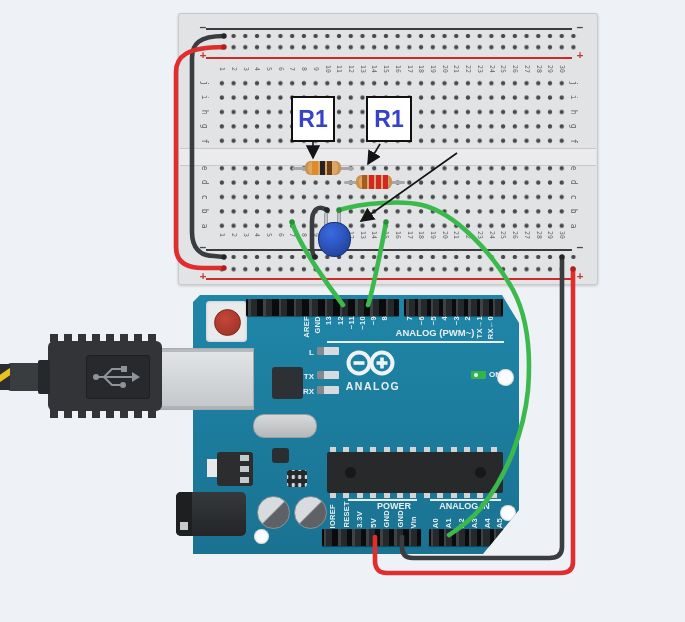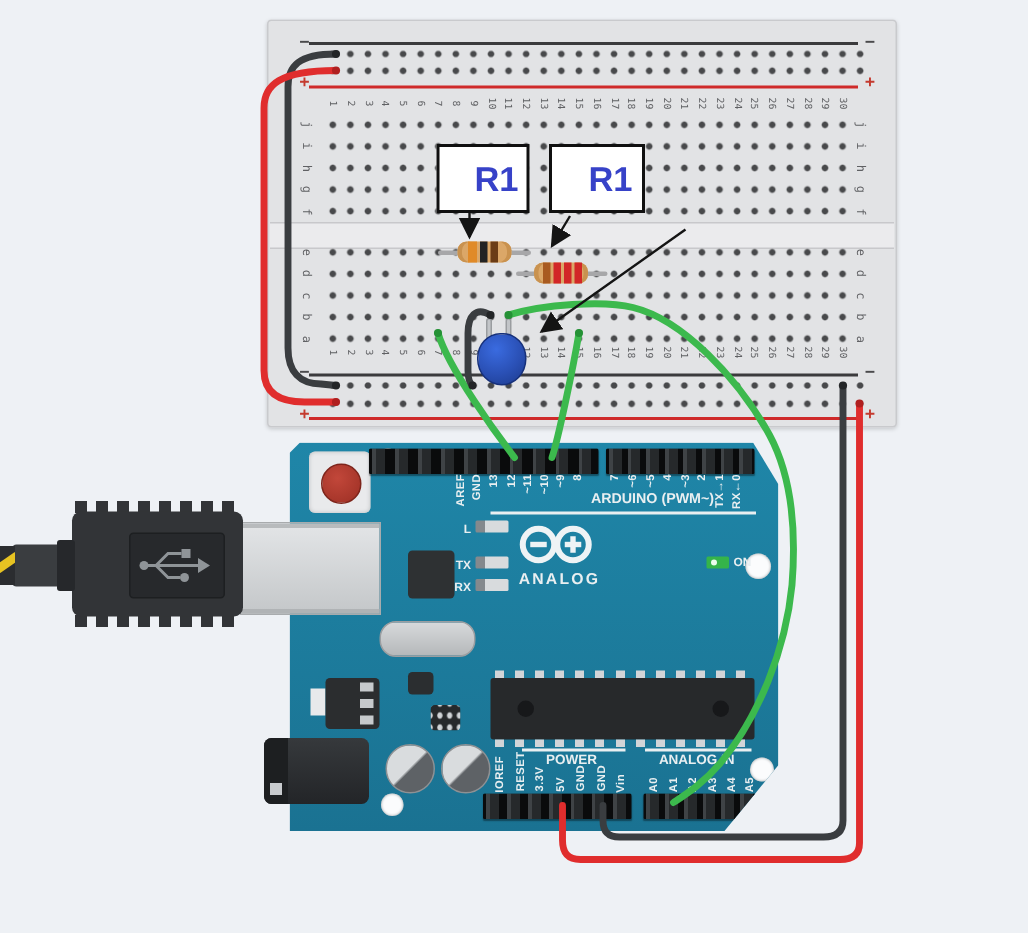--- a/index.html
+++ b/index.html
@@ -5,21 +5,21 @@
   html,body{margin:0;padding:0;}
   body{background:#eef1f5;font-family:"Liberation Sans",sans-serif;}
   .stage{position:relative;width:685px;height:622px;background:#eef1f5;overflow:hidden;}
   .abs{position:absolute;}
 
   
   .title-note{position:absolute;left:36px;top:78px;width:160px;
     font:bold 19px/24px "Liberation Sans",sans-serif;color:#3a43c4;}
   .callout{position:absolute;background:#ffffff;border:3px solid #101010;
     display:flex;align-items:center;justify-content:center;color:#3742c8;z-index:50;}
-  .callout.r1{width:40px;height:42px;border-width:2.5px;font:bold 23px "Liberation Sans",sans-serif;padding-left:18px;}
+  .callout.r1{width:40px;height:42px;border-width:2.5px;font:bold 23px "Liberation Sans",sans-serif;}
   .callout.cap{width:214px;height:48px;font:bold 18px "Liberation Sans",sans-serif;}
 
   
   .breadboard{position:absolute;left:178px;top:13px;width:420px;height:272px;
     background:#e2e3e5;border-radius:3px;z-index:1;
     box-shadow:inset 0 0 0 1px #c9cacd, 0 1px 3px rgba(0,0,0,.18);}
   .bb-line{position:absolute;height:2px;}
   .bb-line.black{background:#3b3b3d;}
   .bb-line.red{background:#cf2a2a;}
   .dots{position:absolute;
@@ -286,21 +286,21 @@
           <span class="vtext">2</span>
         </div>
         <div class="cell" style="width:11.57px;">
           <span class="vtext">TX→1</span>
         </div>
         <div class="cell" style="width:11.57px;">
           <span class="vtext">RX←0</span>
         </div>
       </div>
 
-    <div class="silk" style="left:152px;top:32px;width:180px;text-align:center;font-size:9.5px;">ARDUINO (PWM~)</div>
+    <div class="silk" style="left:152px;top:32px;width:180px;text-align:center;font-size:9.5px;">ANALOG (PWM~)</div>
     <div class="silkline" style="left:134px;top:46px;width:177px;"></div>
 
     <div class="silk" style="left:106px;top:53px;width:15px;text-align:right;font-size:8px;">L</div>
     <div class="led" style="left:124px;top:52px;"></div>
     <div class="silk" style="left:103px;top:77px;width:18px;text-align:right;font-size:8px;">TX</div>
     <div class="led" style="left:124px;top:76px;"></div>
     <div class="silk" style="left:103px;top:92px;width:18px;text-align:right;font-size:8px;">RX</div>
     <div class="led" style="left:124px;top:91px;"></div>
 
     <svg class="abs" style="left:147px;top:48px;" width="62" height="40">
@@ -331,21 +331,21 @@
     <div class="chip-pins" style="left:134px;top:152px;"></div>
     <div class="atmega"></div>
     <div class="chip-pins" style="left:134px;top:198px;"></div>
     <div class="abs" style="left:152px;top:172px;width:11px;height:11px;border-radius:50%;background:#17181a;"></div>
     <div class="abs" style="left:282px;top:172px;width:11px;height:11px;border-radius:50%;background:#17181a;"></div>
 
     <div class="cap-el" style="left:64px;top:201px;"></div>
     <div class="cap-el" style="left:101px;top:201px;"></div>
 
     <div class="silkline" style="left:155px;top:204px;width:69px;"></div>
-    <div class="silk" style="left:158px;top:206px;width:60px;text-align:center;font-size:9px;">POWER</div>
+    <div class="silk" style="left:171px;top:206px;width:60px;text-align:center;font-size:9px;">POWER</div>
     <div class="silkline" style="left:237px;top:204px;width:71px;"></div>
     <div class="silk" style="left:234px;top:206px;width:75px;text-align:center;font-size:9px;">ANALOG IN</div>
 
     <div class="vrow botanch" style="left:133.2px;top:208px;height:25px;">
         <div class="cell" style="width:13.5px;">
           <span class="vtext">IOREF</span>
         </div>
         <div class="cell" style="width:13.5px;">
           <span class="vtext">RESET</span>
         </div>

